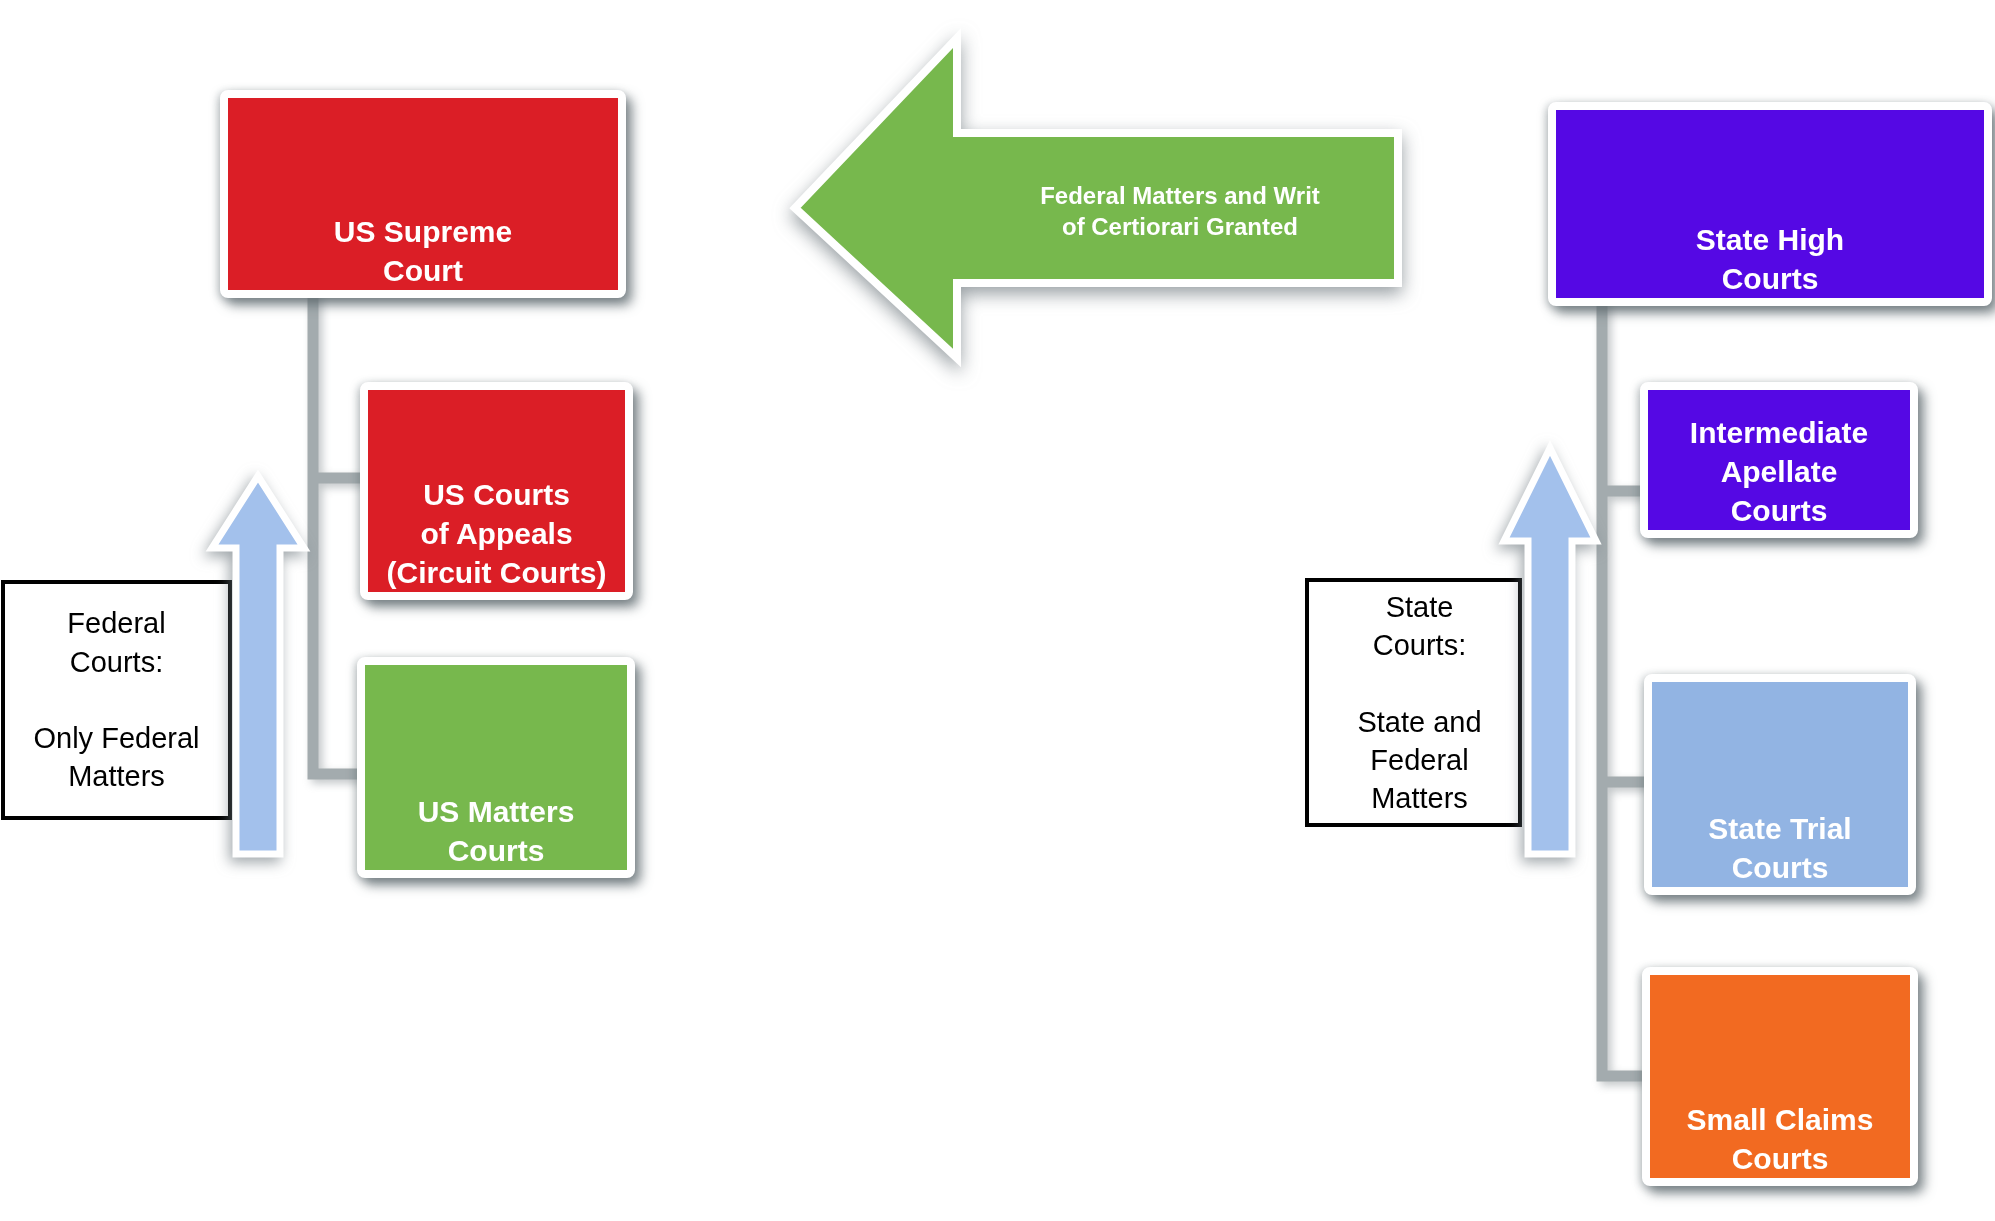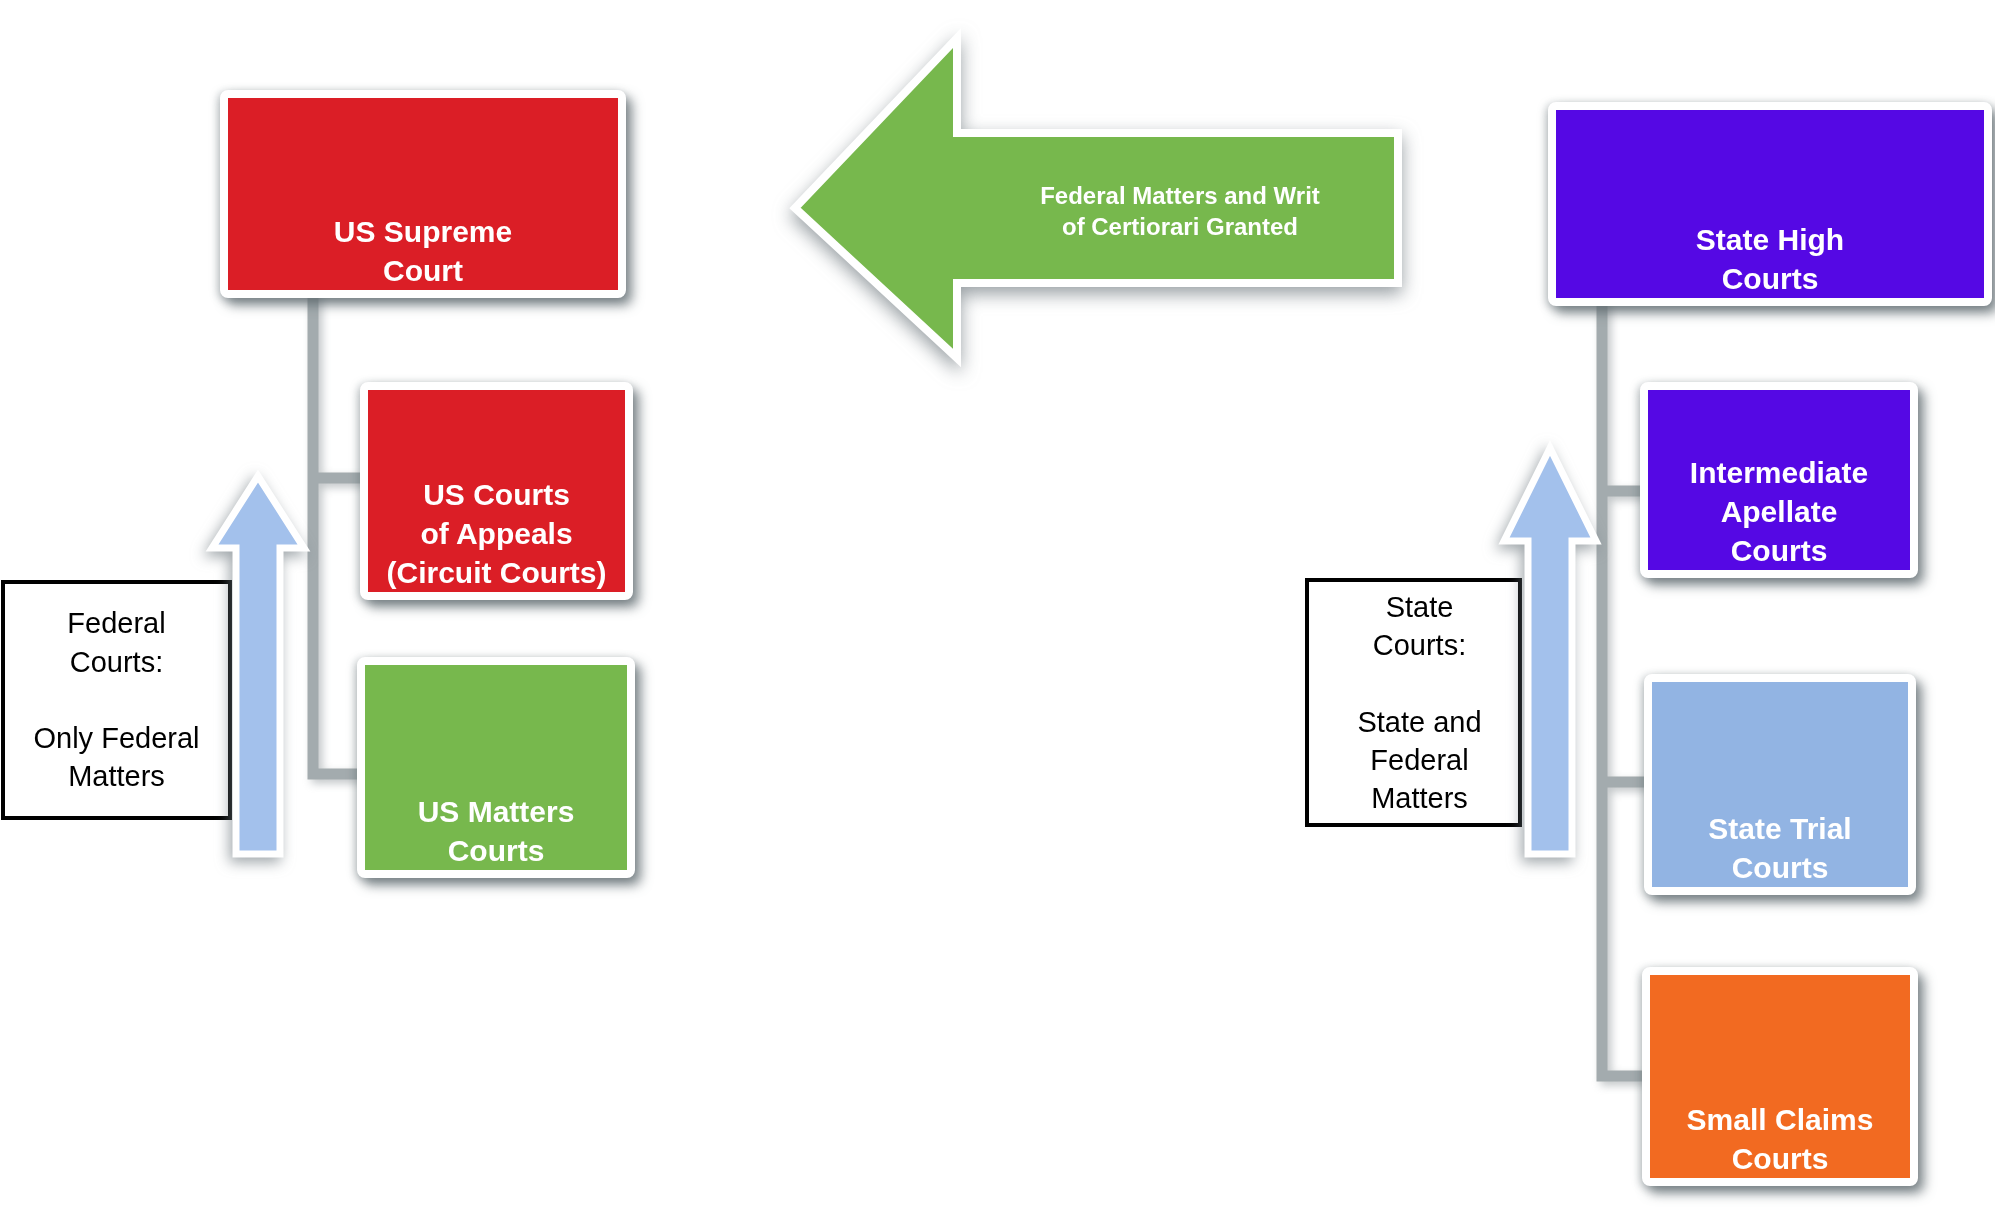--- a/index.html
+++ b/index.html
@@ -20,21 +20,21 @@
   .fill-red    { background:var(--red); }
   .fill-green  { background:var(--green); }
   .fill-purple { background:var(--purple); }
   .fill-ltblue { background:var(--light_blue); }
   .fill-orange { background:var(--orange); }
 
   .n-supreme  { left:220px;  top:90px;  width:406px; height:208px; }
   .n-appeals  { left:360px;  top:382px; width:273px; height:218px; }
   .n-district { left:357px;  top:657px; width:278px; height:221px; }
   .n-high     { left:1548px; top:102px; width:444px; height:204px; }
-  .n-inter    { left:1640px; top:382px; width:278px; height:196px; }
+  .n-inter    { left:1640px; top:382px; width:278px; height:156px; }
   .n-trial    { left:1644px; top:674px; width:272px; height:221px; }
   .n-claims   { left:1642px; top:967px; width:276px; height:219px; }
 
   
   .label-box {
     position:absolute; box-sizing:border-box; z-index:1;
     background:#ffffff; border:4px solid var(--label_text,#000);
     color:var(--label_text,#000); font-size:29px; line-height:1.32;
     display:flex; align-items:center; justify-content:center; text-align:center;
   }

